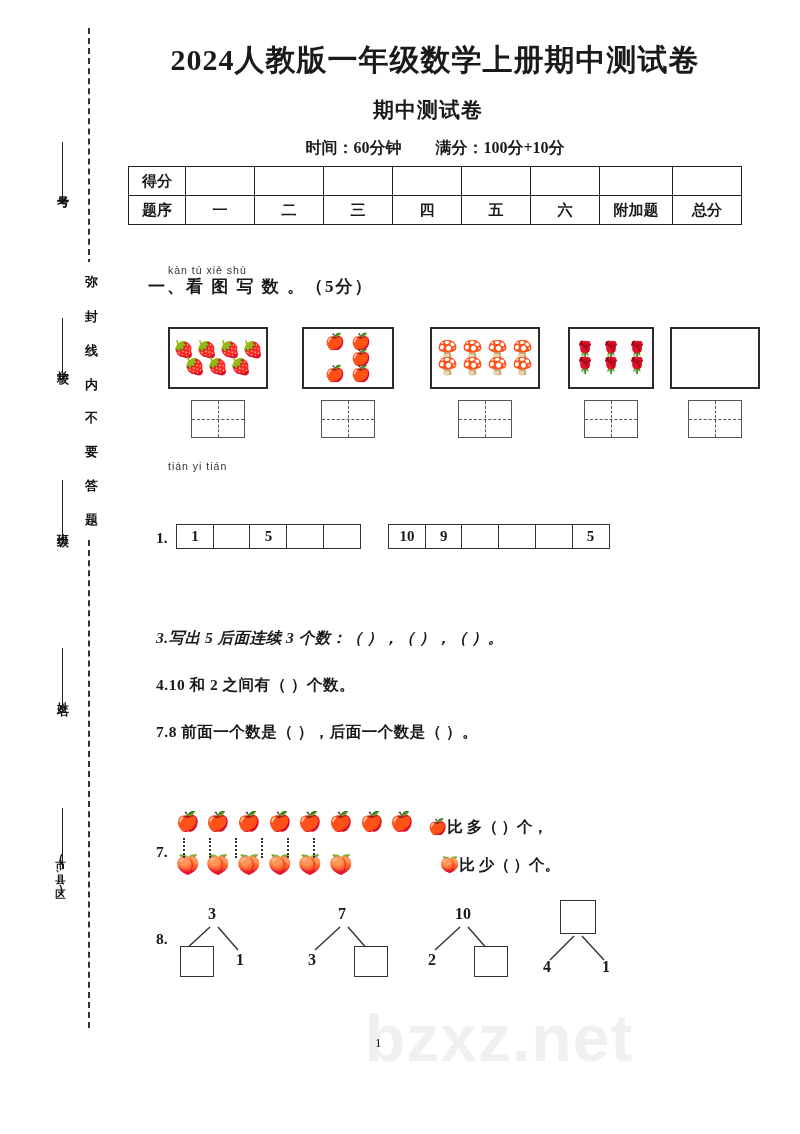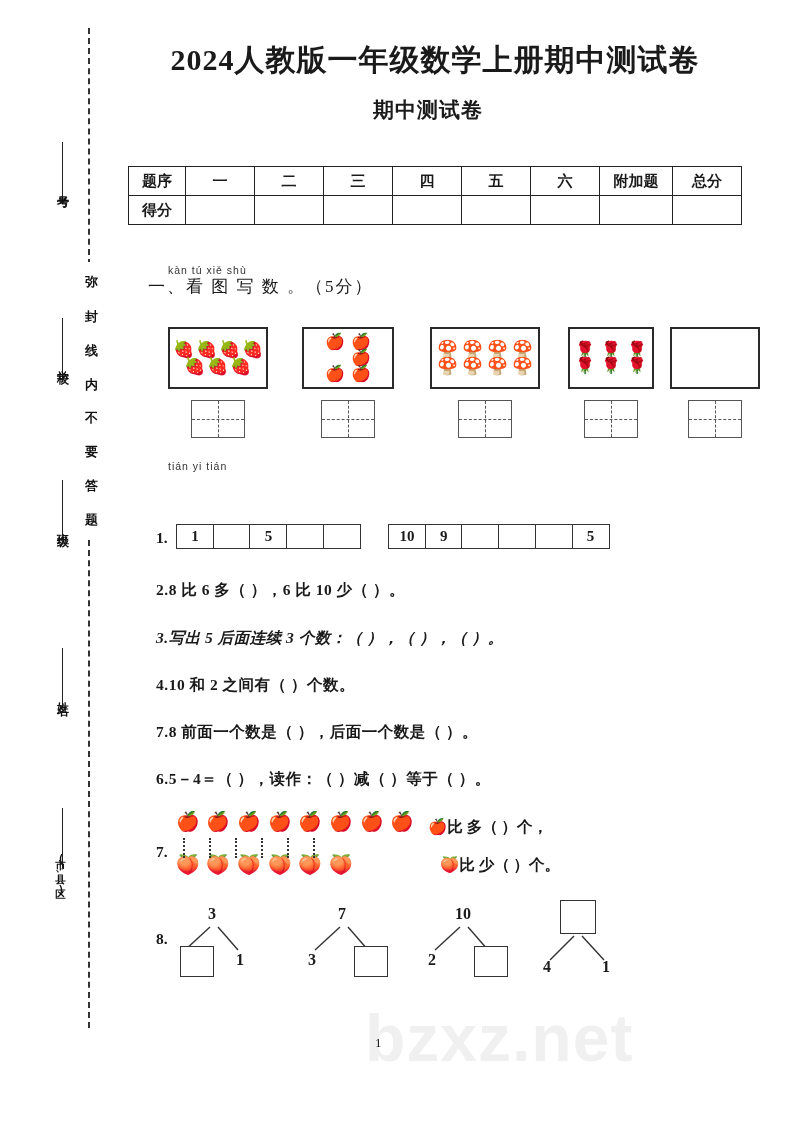--- a/index.html
+++ b/index.html
@@ -117,21 +117,21 @@
   .pinyin {
     font-family: "Liberation Sans", sans-serif;
     font-size: 10.5px;
     color: #333;
     letter-spacing: 1px;
     margin-left: 20px;
     white-space: nowrap;
   }
   .sec-title {
     font-size: 17px;
-    font-weight: normal;
+    font-weight: bold;
     letter-spacing: 2px;
     white-space: nowrap;
     margin-top: -1px;
   }
 
   
   .pic-row { position: absolute; left: 168px; top: 327px; }
   .pic-cell { position: absolute; }
   .pic-box {
     border: 2.2px solid #2a2a2a;
@@ -258,45 +258,48 @@
 
     <div class="side-rule" style="top:808px;height:60px;"></div>
     <div class="side-label" style="top:850px;font-size:10.5px;">市(县、区)</div>
 
     <div class="seal-col"></div>
     <div class="seal-text" style="top:262px;">弥封线内不要答题</div>
   </div>
 
   <div class="title-main">2024人教版一年级数学上册期中测试卷</div>
   <div class="title-sub">期中测试卷</div>
+  <div class="title-meta">
+    <span>时间：60分钟</span><span class="gap"></span><span>满分：100分+10分</span>
+  </div>
 
   <table class="score-table">
     <tbody>
         <tr>
+      <td class="hdr-label">得分</td>
+      <td class="col"></td>
+      <td class="col"></td>
+      <td class="col"></td>
+      <td class="col"></td>
+      <td class="col"></td>
+      <td class="col"></td>
+      <td class="col-wide"></td>
+      <td class="col"></td>
+    </tr>
+    <tr>
       <td class="hdr-label">题序</td>
       <td class="col">一</td>
       <td class="col">二</td>
       <td class="col">三</td>
       <td class="col">四</td>
       <td class="col">五</td>
       <td class="col">六</td>
       <td class="col-wide">附加题</td>
       <td class="col">总分</td>
     </tr>
-    <tr>
-      <td class="hdr-label">得分</td>
-      <td class="col"></td>
-      <td class="col"></td>
-      <td class="col"></td>
-      <td class="col"></td>
-      <td class="col"></td>
-      <td class="col"></td>
-      <td class="col-wide"></td>
-      <td class="col"></td>
-    </tr>
   </tbody>
     </table>
 
   <div class="sec-head" style="left:148px; top:264px;">
     <div class="pinyin">kàn tú xiě shù</div>
     <div class="sec-title">一、看 图 写 数 。（5分）</div>
   </div>
 
   <div class="pic-row">
 
@@ -389,25 +392,23 @@
   </div>
   <div class="strip" style="left:388px; top:524px;">
     <div class="cell">10</div>
     <div class="cell">9</div>
     <div class="cell"></div>
     <div class="cell"></div>
     <div class="cell"></div>
     <div class="cell">5</div>
   </div>
 
-  <div class="qline" style="left:156px; top:580px;">2.8 比 6 多（    ），6 比 10 少（    ）。</div>
   <div class="qline" style="left:156px; top:628px;font-style:italic;">3.写出 5 后面连续 3 个数：（    ），（    ），（    ）。</div>
   <div class="qline" style="left:156px; top:675px;">4.10 和 2 之间有（    ）个数。</div>
   <div class="qline" style="left:156px; top:722px;">7.8 前面一个数是（    ），后面一个数是（    ）。</div>
-  <div class="qline" style="left:156px; top:769px;">6.5－4＝（    ），读作：（    ）减（    ）等于（    ）。</div>
 
   <div class="item-num" style="left:156px; top:843px;">7.</div>
   <div class="fruit-grid">
     <div class="fruit-top">
       <span class="fruit">🍎</span>
       <span class="fruit">🍎</span>
       <span class="fruit">🍎</span>
       <span class="fruit">🍎</span>
       <span class="fruit">🍎</span>
       <span class="fruit">🍎</span>

